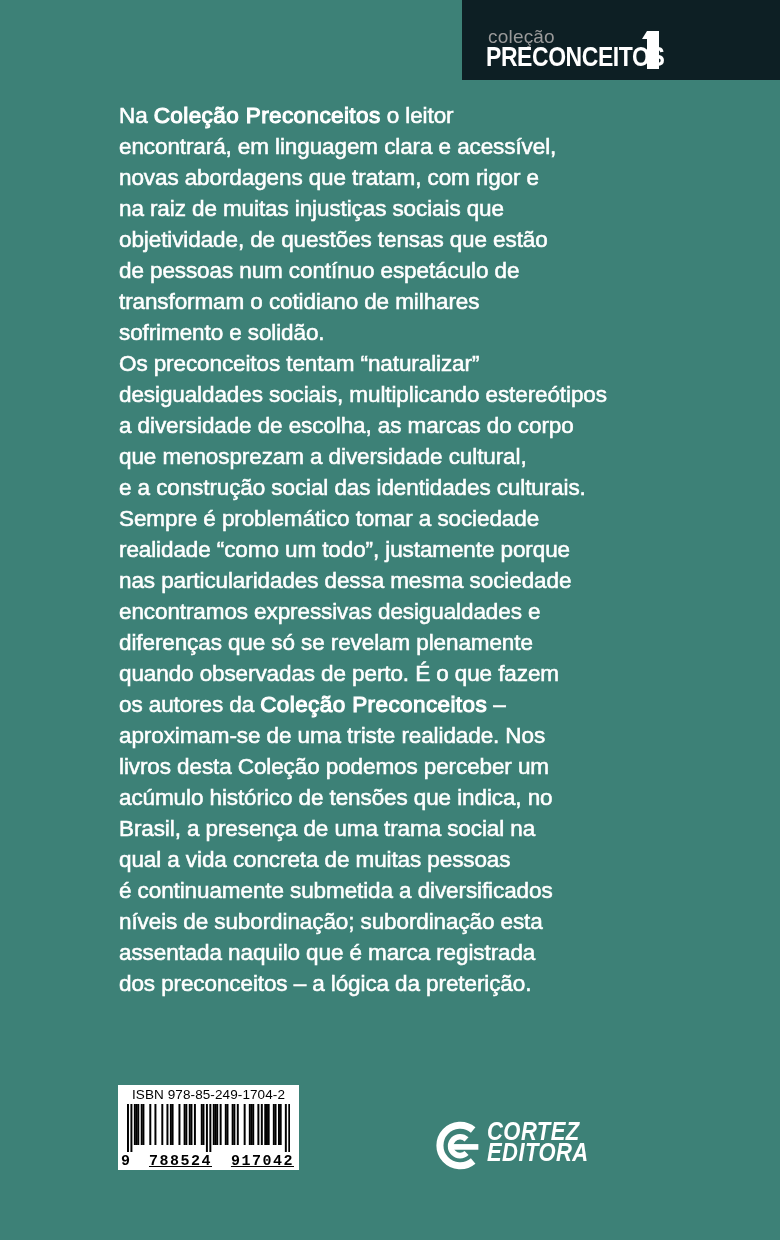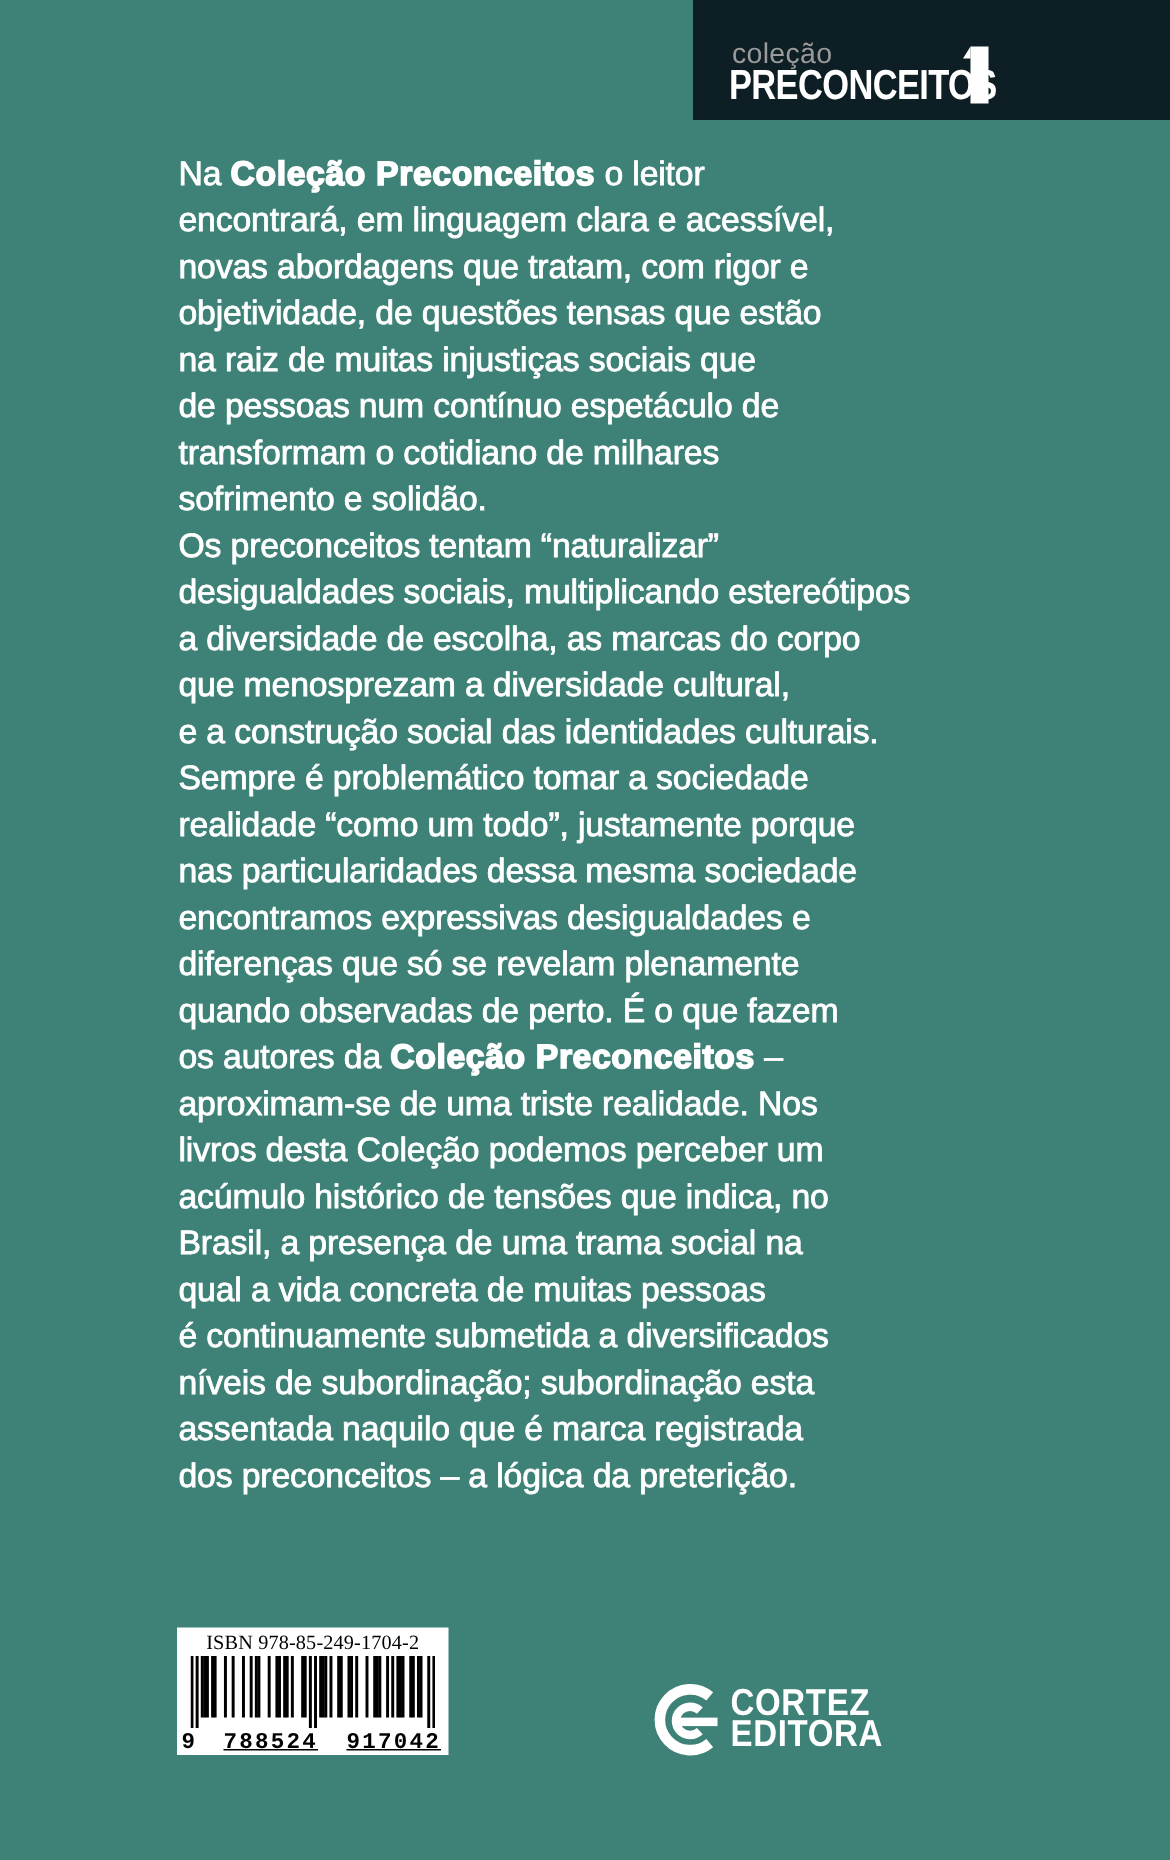--- a/index.html
+++ b/index.html
@@ -40,50 +40,49 @@
 
   
   .body-text{
     position:absolute;left:119px;top:100px;width:620px;
     color:#ffffff;font-size:22.5px;line-height:31px;
     -webkit-text-stroke:0.55px #ffffff;
     letter-spacing:-0.1px;
   }
   .body-text .line{white-space:nowrap;}
   .body-text .b{
-    font-weight:bold;
+    font-weight:normal;
     -webkit-text-stroke:1.1px #ffffff;
     letter-spacing:0.4px;
     margin-top:26px;
   }
 
   
   .barcode-box{
     position:absolute;left:118px;top:1085px;width:181px;height:85px;
     background:#ffffff;color:#000;
   }
   .isbn-label{
     position:absolute;top:2px;left:0;right:0;
     text-align:center;font-size:13.5px;letter-spacing:0.1px;
     white-space:nowrap;
-    font-family:Liberation Serif, serif;
   }
   .barcode-bars{position:absolute;left:9px;top:19px;}
   .barcode-digits{
     position:absolute;left:3px;right:5px;bottom:0px;
     display:flex;justify-content:space-between;align-items:flex-end;
     font-family:"Liberation Mono", monospace;
     font-size:15px;line-height:16px;font-weight:bold;
   }
   .barcode-digits .grp{letter-spacing:1.5px;text-decoration:underline;}
 
   
   .publisher-logo{
     position:absolute;left:435px;top:1121px;height:50px;
-    display:flex;align-items:center;color:#ffffff;
+    display:flex;align-items:flex-start;color:#ffffff;font-style:italic;
   }
   .logo-mark{width:49px;height:49px;}
   .logo-text{margin-left:3px;}
   .logo-line{
     font-weight:bold;font-size:25px;line-height:21px;
     letter-spacing:0.5px;white-space:nowrap;
     transform:scaleX(0.88);transform-origin:left center;
   }
 </style>
 </head>
@@ -94,22 +93,22 @@
   <div class="header-plate">
     <div class="collection-label">coleção</div>
     <div class="collection-name">PRECONCEITOS</div>
     <div class="volume-one" aria-label="1"></div>
   </div>
 
   <div class="body-text">
       <div class="line"><span>Na </span><span class="b">Coleção Preconceitos</span><span> o leitor</span></div>
       <div class="line"><span>encontrará, em linguagem clara e acessível,</span></div>
       <div class="line"><span>novas abordagens que tratam, com rigor e</span></div>
+      <div class="line"><span>na raiz de muitas injustiças sociais que</span></div>
       <div class="line"><span>objetividade, de questões tensas que estão</span></div>
-      <div class="line"><span>na raiz de muitas injustiças sociais que</span></div>
       <div class="line"><span>de pessoas num contínuo espetáculo de</span></div>
       <div class="line"><span>transformam o cotidiano de milhares</span></div>
       <div class="line"><span>sofrimento e solidão.</span></div>
       <div class="line"><span>Os preconceitos tentam “naturalizar”</span></div>
       <div class="line"><span>desigualdades sociais, multiplicando estereótipos</span></div>
       <div class="line"><span>a diversidade de escolha, as marcas do corpo</span></div>
       <div class="line"><span>que menosprezam a diversidade cultural,</span></div>
       <div class="line"><span>e a construção social das identidades culturais.</span></div>
       <div class="line"><span>Sempre é problemático tomar a sociedade</span></div>
       <div class="line"><span>realidade “como um todo”, justamente porque</span></div>

